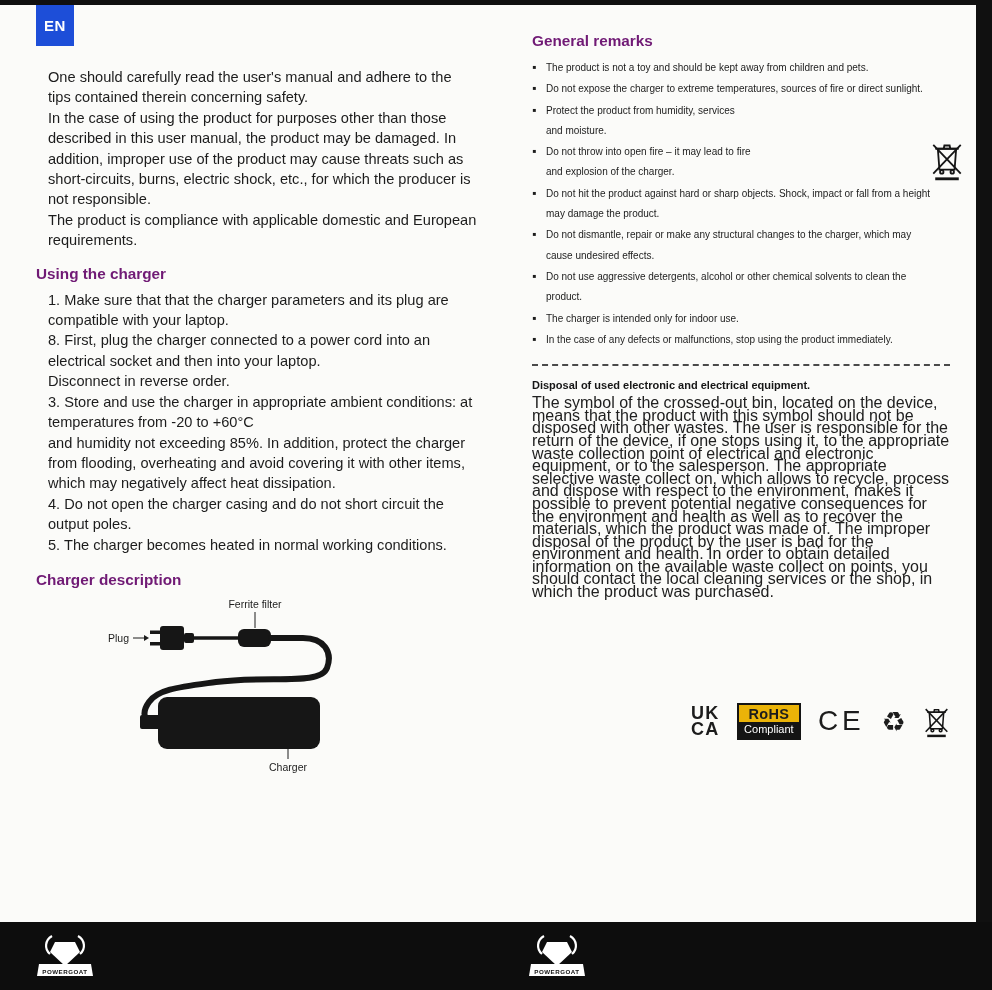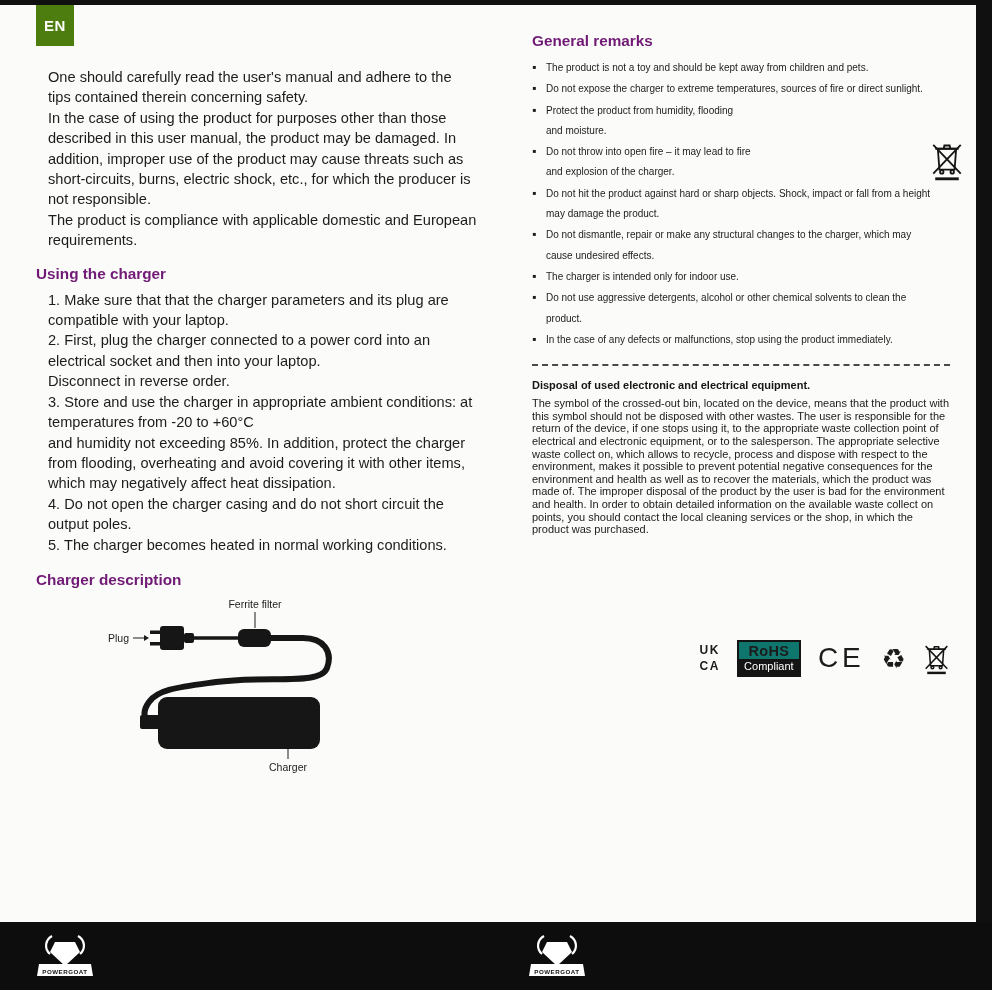--- a/index.html
+++ b/index.html
@@ -7,21 +7,21 @@
   body { font-family:"Liberation Sans","DejaVu Sans",sans-serif; }
   .page {
     position:relative; width:992px; height:990px; margin:0 auto;
     background:#fbfbf9; color:#1c1c1c; overflow:hidden;
   }
   .top-strip { position:absolute; top:0; left:0; width:100%; height:5px; background:#101010; }
   .right-strip { position:absolute; top:0; right:0; width:16px; height:100%; background:#101010; }
 
   .en-badge {
     position:absolute; top:5px; left:36px; width:38px; height:41px;
-    background:#4d7c0f; color:#fff; font-weight:700; font-size:15px;
+    background:#1d4ed8; color:#fff; font-weight:700; font-size:15px;
     display:flex; align-items:center; justify-content:center; letter-spacing:.5px;
   }
 
   .col { position:absolute; }
   .col-left  { left:36px;  top:60px; width:442px; }
   .col-right { left:532px; top:32px; width:422px; }
 
   .h { font-size:15.3px; font-weight:700; color:#701a75; }
   .mt1 { margin-top:14px; }
   .mt2 { margin-top:16px; }
@@ -39,28 +39,28 @@
   .bullets { list-style:none; margin-top:8px; width:406px; }
   .bullets li {
     position:relative; padding-left:14px; margin-bottom:1px;
     font-size:10px; line-height:20.3px;
   }
   .bullets li::before { content:"▪"; position:absolute; left:0; top:-1px; font-size:12px; }
 
   .dashed { margin-top:14px; width:418px; border-top:2px dashed #4a4a4a; }
 
   .h-small { margin-top:13px; font-size:11px; font-weight:700; color:#161616; }
-  .small-body { margin-top:6px; width:418px; font-size:11px; line-height:12.6px; color:#202020; }
+  .small-body { margin-top:6px; width:418px; font-size:16px; line-height:12.6px; color:#202020; }
 
   .marks {
     margin-top:104px; width:418px; display:flex; align-items:center;
     justify-content:flex-end; gap:17px;
   }
-  .ukca { font-weight:700; font-size:12px; line-height:16px; text-align:center; letter-spacing:1.5px; }
-  .rohs { border:2px solid #141414; width:64px; text-align:center; background:#0f766e; }
+  .ukca { font-weight:700; font-size:18px; line-height:16px; text-align:center; letter-spacing:1.5px; }
+  .rohs { border:2px solid #141414; width:64px; text-align:center; background:#eab308; }
   .rohs-name { font-size:14.5px; font-weight:700; padding:1px 0 0; letter-spacing:.3px; }
   .rohs-sub { background:#141414; color:#fff; font-size:11px; padding:1.5px 0 2.5px; }
   .ce { font-size:28px; font-weight:500; letter-spacing:4px; }
   .recycle { font-size:27px; line-height:1; font-family:"DejaVu Sans",sans-serif; }
 
   .weee-top { position:absolute; top:138px; right:28px; }
 
   .footer { position:absolute; left:0; bottom:0; width:100%; height:68px; background:#0d0d0d; }
   .logo { position:absolute; top:11px; }
   .logo-1 { left:36px; }
@@ -76,21 +76,21 @@
   <div class="en-badge">EN</div>
 
   <div class="col col-left">
     <p class="body pre">One should carefully read the user's manual and adhere to the tips contained therein concerning safety.
 In the case of using the product for purposes other than those described in this user manual, the product may be damaged. In addition, improper use of the product may cause threats such as short-circuits, burns, electric shock, etc., for which the producer is not responsible.
 The product is compliance with applicable domestic and European requirements.</p>
 
     <h2 class="h mt1">Using the charger</h2>
     <div class="steps">
       <p class="body pre">1. Make sure that that the charger parameters and its plug are compatible with your laptop.</p>
-      <p class="body pre">2. First, plug the charger connected to a power cord into an electrical socket and then into your laptop.
+      <p class="body pre">8. First, plug the charger connected to a power cord into an electrical socket and then into your laptop.
 Disconnect in reverse order.</p>
       <p class="body pre">3. Store and use the charger in appropriate ambient conditions: at temperatures from -20 to +60°C
 and humidity not exceeding 85%. In addition, protect the charger from flooding, overheating and avoid covering it with other items, which may negatively affect heat dissipation.</p>
       <p class="body pre">4. Do not open the charger casing and do not short circuit the output poles.</p>
       <p class="body pre">5. The charger becomes heated in normal working conditions.</p>
     </div>
 
     <h2 class="h mt2">Charger description</h2>
 
     <svg class="diagram" width="346" height="180" viewBox="0 0 346 180">
@@ -123,28 +123,28 @@
     </svg>
 
   </div>
 
   <div class="col col-right">
     <h2 class="h">General remarks</h2>
 
     <ul class="bullets">
       <li class="pre">The product is not a toy and should be kept away from children and pets.</li>
       <li class="pre">Do not expose the charger to extreme temperatures, sources of fire or direct sunlight.</li>
-      <li class="pre">Protect the product from humidity, flooding
+      <li class="pre">Protect the product from humidity, services
 and moisture.</li>
       <li class="pre">Do not throw into open fire – it may lead to fire
 and explosion of the charger.</li>
       <li class="pre">Do not hit the product against hard or sharp objects. Shock, impact or fall from a height may damage the product.</li>
       <li class="pre">Do not dismantle, repair or make any structural changes to the charger, which may cause undesired effects.</li>
+      <li class="pre">Do not use aggressive detergents, alcohol or other chemical solvents to clean the product.</li>
       <li class="pre">The charger is intended only for indoor use.</li>
-      <li class="pre">Do not use aggressive detergents, alcohol or other chemical solvents to clean the product.</li>
       <li class="pre">In the case of any defects or malfunctions, stop using the product immediately.</li>
     </ul>
 
     <div class="dashed"></div>
 
     <h3 class="h-small">Disposal of used electronic and electrical equipment.</h3>
     <p class="small-body">The symbol of the crossed-out bin, located on the device, means that the product with this symbol should not be disposed with other wastes. The user is responsible for the return of the device, if one stops using it, to the appropriate waste collection point of electrical and electronic equipment, or to the salesperson. The appropriate selective waste collect on, which allows to recycle, process and dispose with respect to the environment, makes it possible to prevent potential negative consequences for the environment and health as well as to recover the materials, which the product was made of. The improper disposal of the product by the user is bad for the environment and health. In order to obtain detailed information on the available waste collect on points, you should contact the local cleaning services or the shop, in which the product was purchased.</p>
 
     <div class="marks">
       <div class="ukca">

